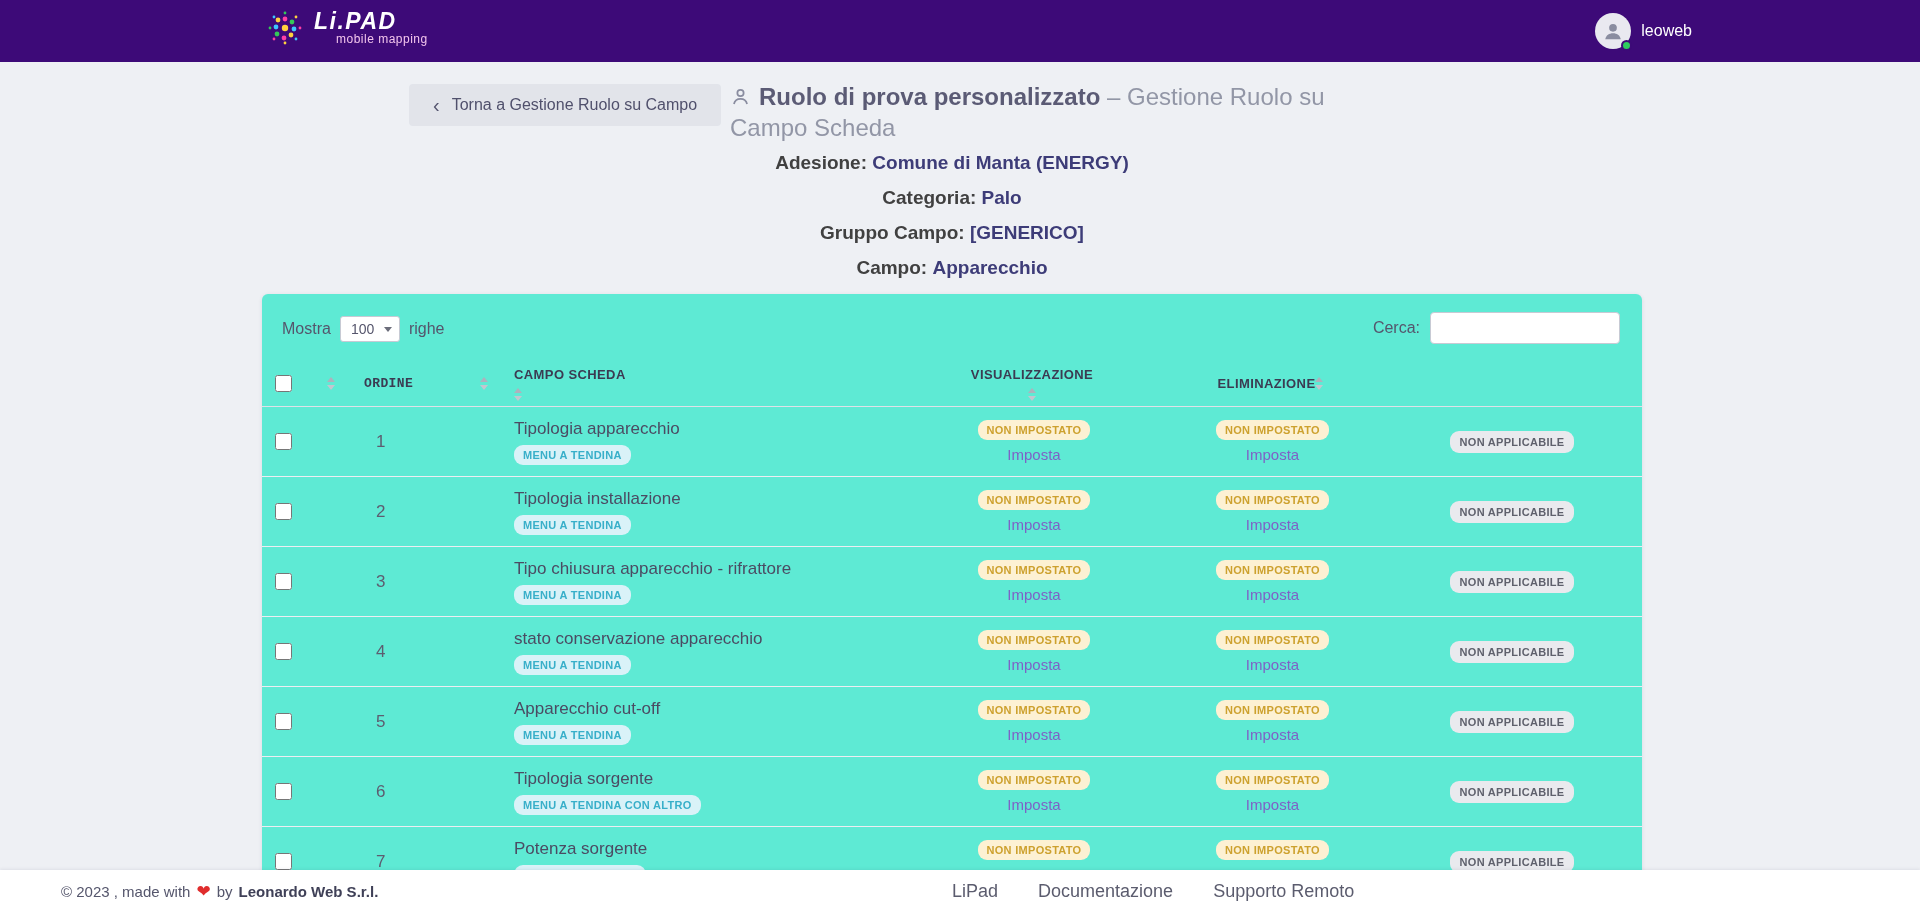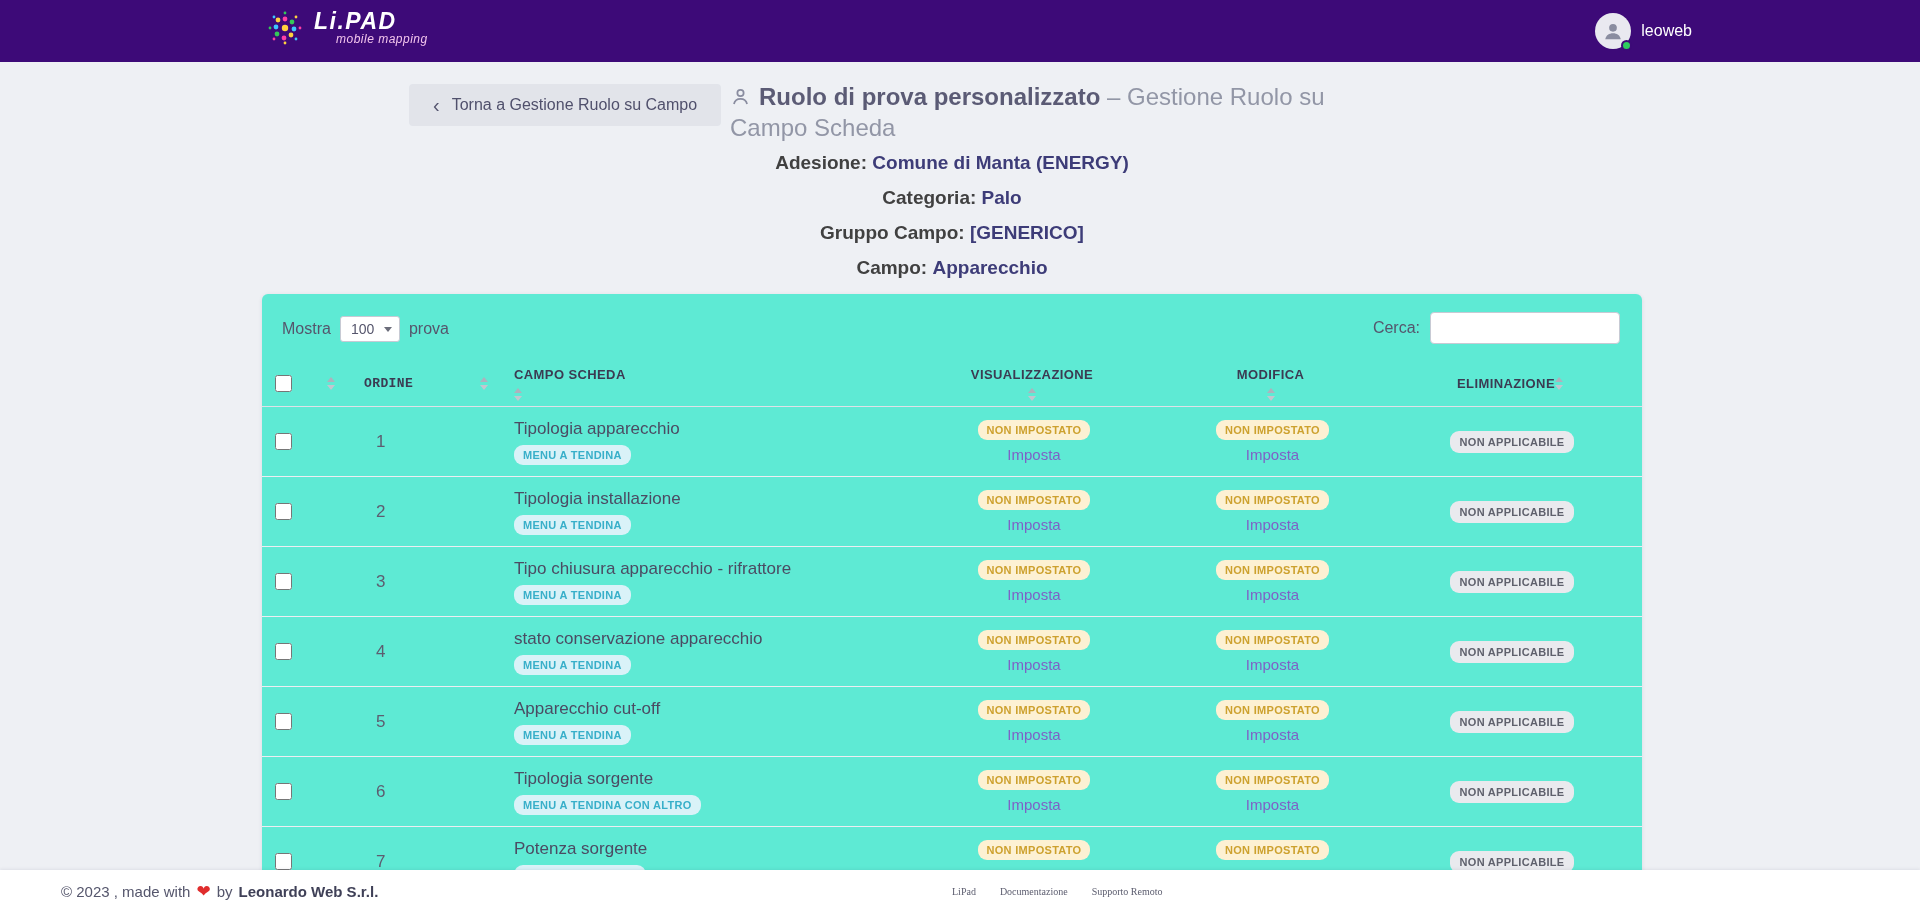--- a/index.html
+++ b/index.html
@@ -10,21 +10,21 @@
     overflow:hidden;
     position:relative;
     color:#4c4c62;
   }
 
   
   .topbar { position:absolute; top:0; left:0; right:0; height:62px; background:#3d0a78; z-index:50; }
   .logo { position:absolute; left:266px; top:9px; display:flex; align-items:flex-start; gap:10px; }
   .logo-text { display:flex; flex-direction:column; line-height:1.05; }
   .logo-title { color:#ffffff; font-size:23px; font-weight:bold; font-style:italic; letter-spacing:1.5px; }
-  .logo-sub { color:#f2c4ec; font-size:12px; letter-spacing:.5px; margin-left:22px;font-style:italic; }
+  .logo-sub { color:#f2c4ec; font-size:12px; letter-spacing:.5px; margin-left:22px; }
   .userbox { position:absolute; right:228px; top:0; height:62px; display:flex; align-items:center; gap:10px; }
   .avatar { width:36px; height:36px; border-radius:50%; background:#e9e9f0; position:relative;
             display:flex; align-items:center; justify-content:center; }
   .online-dot { position:absolute; right:-1px; bottom:-2px; width:11px; height:11px; border-radius:50%;
                 background:#2ecc5e; border:2px solid #3d0a78; }
   .username { color:#ffffff; font-size:16px; }
 
   
   .back-btn { position:absolute; left:409px; top:84px; height:42px; padding:0 24px;
               background:#e2e4ea; border:none; border-radius:4px; color:#50506c; font-size:16px;
@@ -93,21 +93,21 @@
   input[type=checkbox] { width:17px; height:17px; accent-color:#7e62c6; cursor:pointer; }
 
   
   .footer { position:absolute; left:0; right:0; bottom:0; height:42px; background:#ffffff;
             box-shadow:0 -1px 3px rgba(40,40,80,.08); z-index:60; }
   .footer-left { position:absolute; left:33px; top:0; height:100%; display:flex; align-items:center;
                  gap:6px; font-size:15px; color:#55566c;margin-left:28px; }
   .heart { color:#e02d2d; font-size:17px; }
   .company { font-weight:700; color:#3f4057; }
   .footer-links { position:absolute; left:952px; top:0; height:100%; display:flex; align-items:center;
-                  gap:24px; font-size:10px; color:#5b5c6e;font-family:Liberation Serif, serif; }
+                  gap:40px; font-size:18px; color:#5b5c6e; }
   .footer-links a { color:#5b5c6e; text-decoration:none; cursor:pointer; }
 </style>
 </head>
 <body>
 
 <div class="topbar">
   <div class="logo">
     <span>
       <svg width="38" height="38" viewBox="0 0 38 38">
         <circle cx="19" cy="19" r="3.2" fill="#ffd23e"></circle>
@@ -182,21 +182,21 @@
 
 <div class="card">
 
   <div class="table-controls">
     <div class="length-ctl">
       <span>Mostra</span>
       <span class="page-size">
         <span>100</span>
         <span class="caret-down"></span>
       </span>
-      <span>prova</span>
+      <span>righe</span>
     </div>
     <div class="search-ctl">
       <span>Cerca:</span>
       <input class="search-input" type="text" style="">
     </div>
   </div>
 
   <div class="thead">
     <div class="th c-check">
       <input type="checkbox" style="">
@@ -219,27 +219,20 @@
           <span class="arr-down"></span>
         </span>
     </div>
     <div class="th c-mid">
       <span class="th-label">VISUALIZZAZIONE</span>
       <span class="sort">
           <span class="arr-up"></span>
           <span class="arr-down"></span>
         </span>
     </div>
-    <div class="th c-mid">
-      <span class="th-label">MODIFICA</span>
-      <span class="sort">
-          <span class="arr-up"></span>
-          <span class="arr-down"></span>
-        </span>
-    </div>
     <div class="th c-elim">
       <span class="th-label">ELIMINAZIONE</span>
       <span class="sort">
           <span class="arr-up"></span>
           <span class="arr-down"></span>
         </span>
     </div>
   </div>
 
   <div class="trow">

